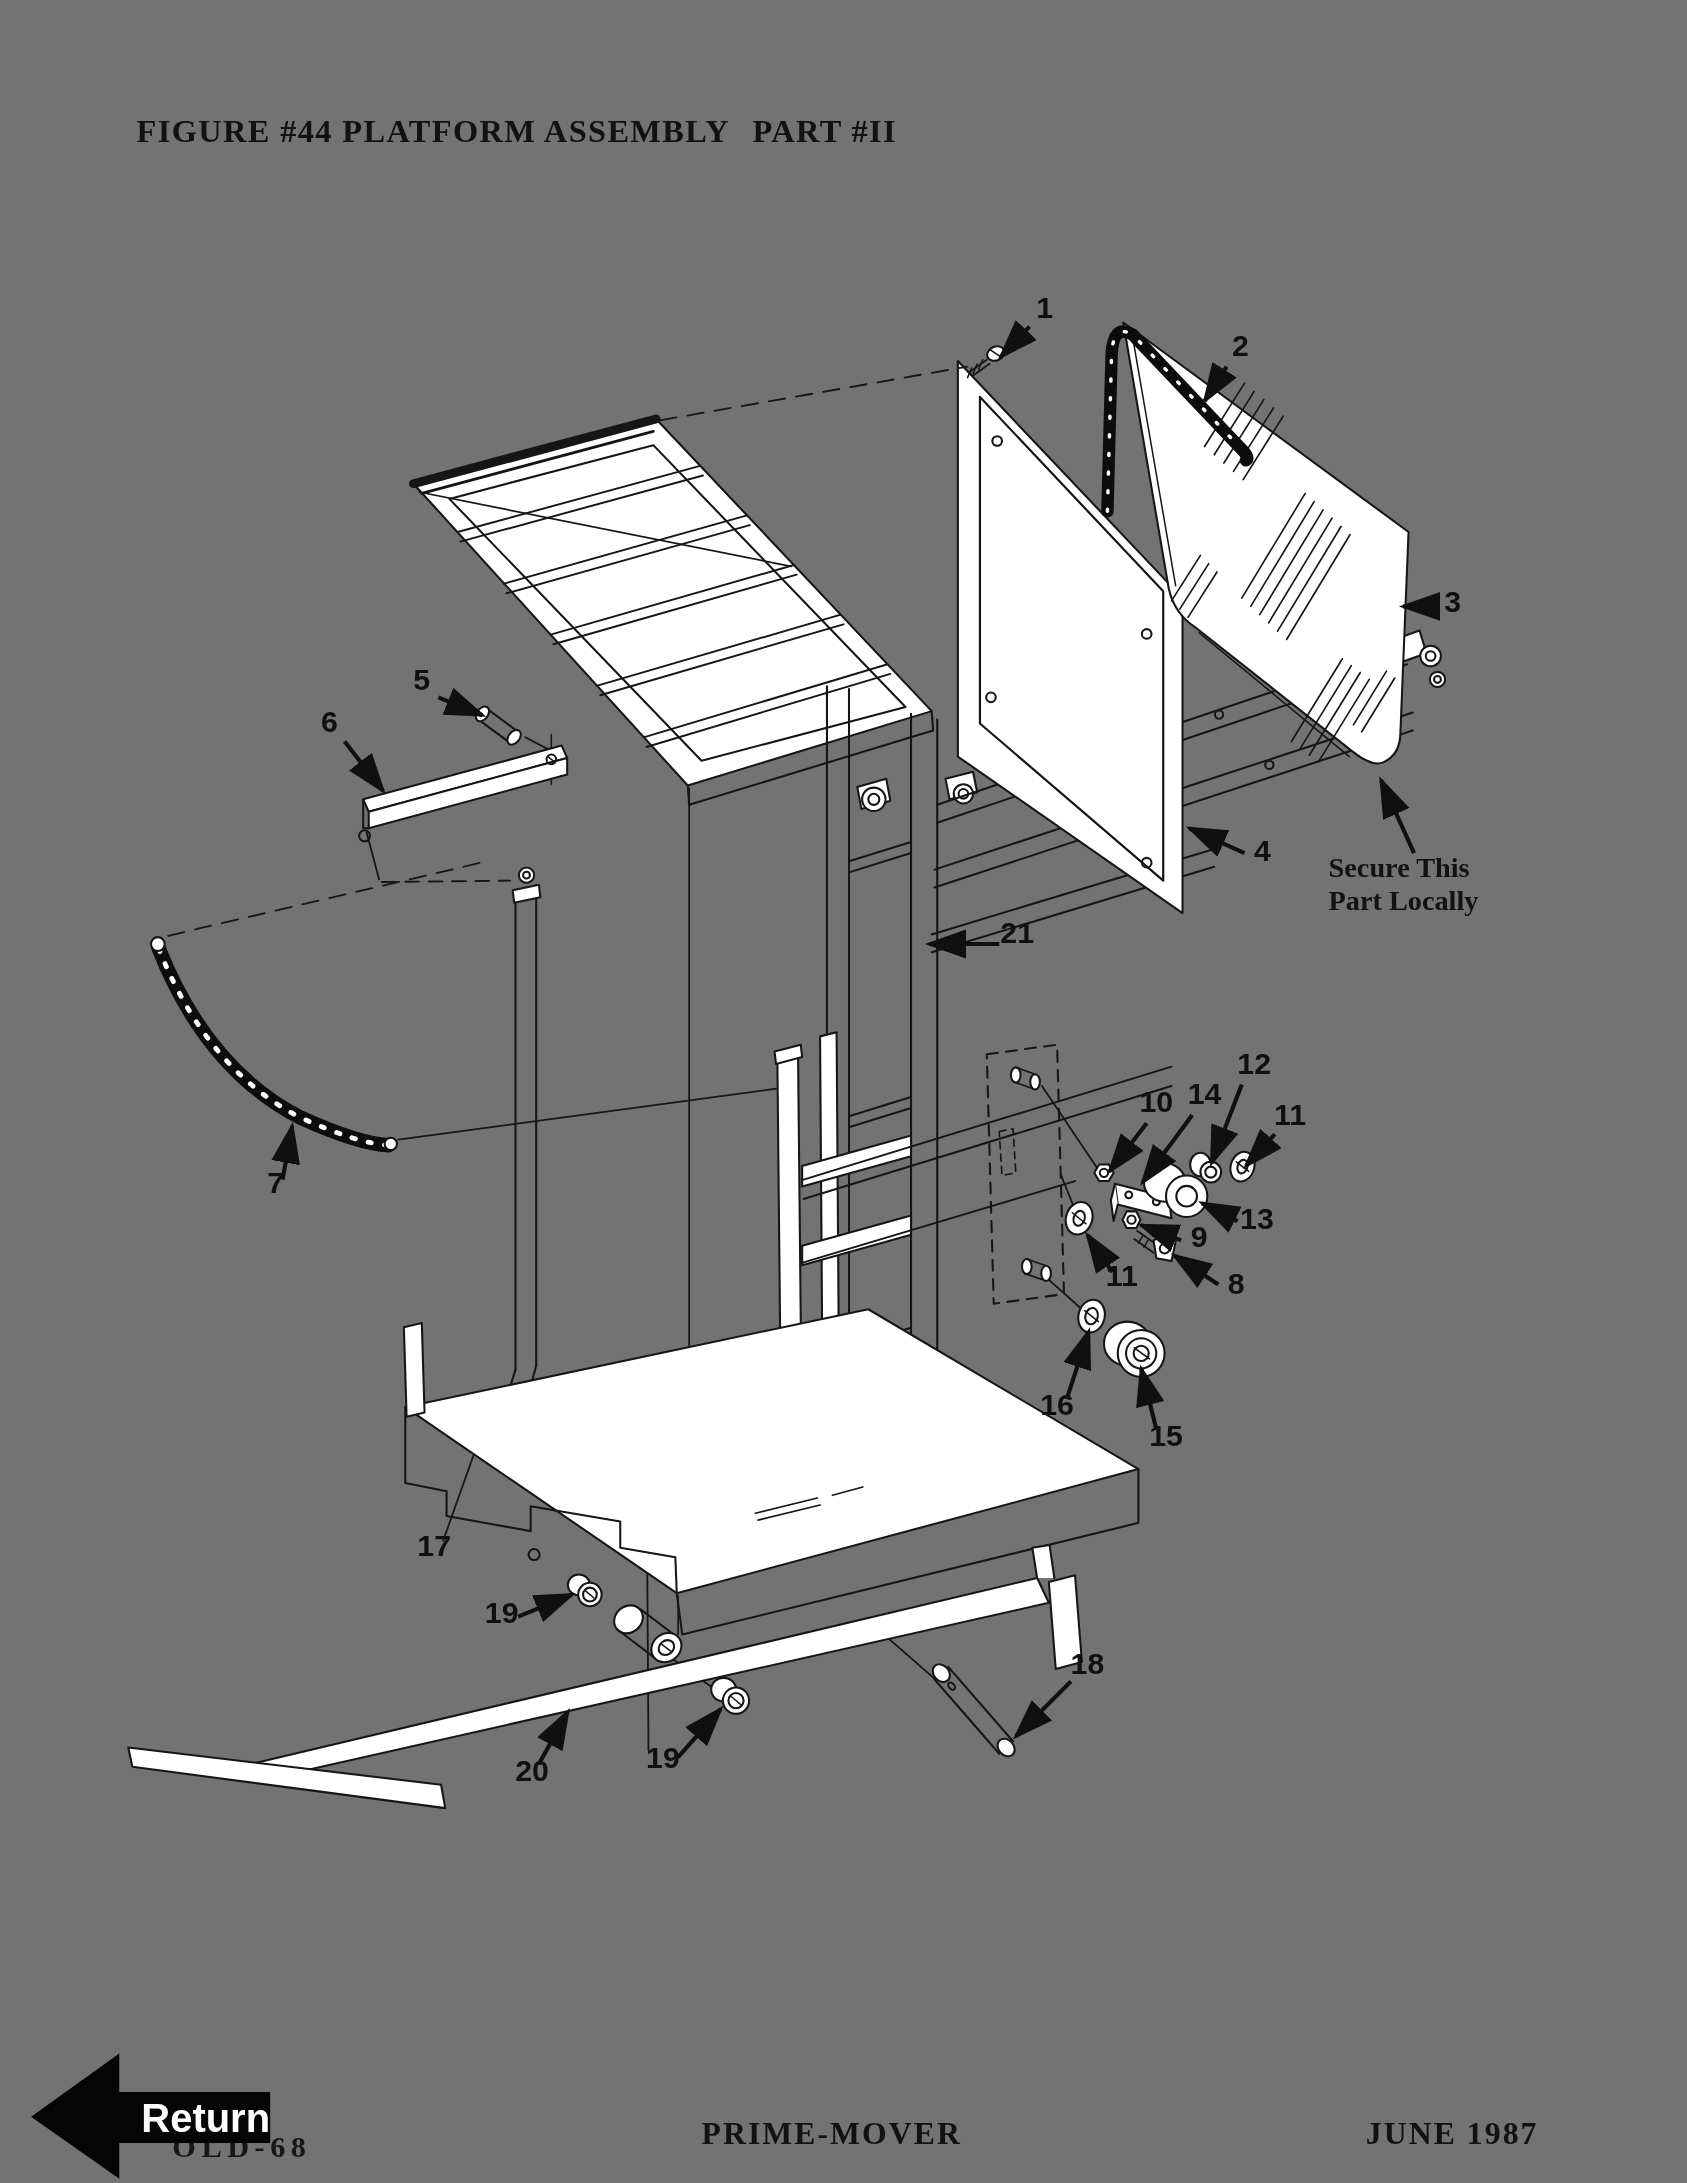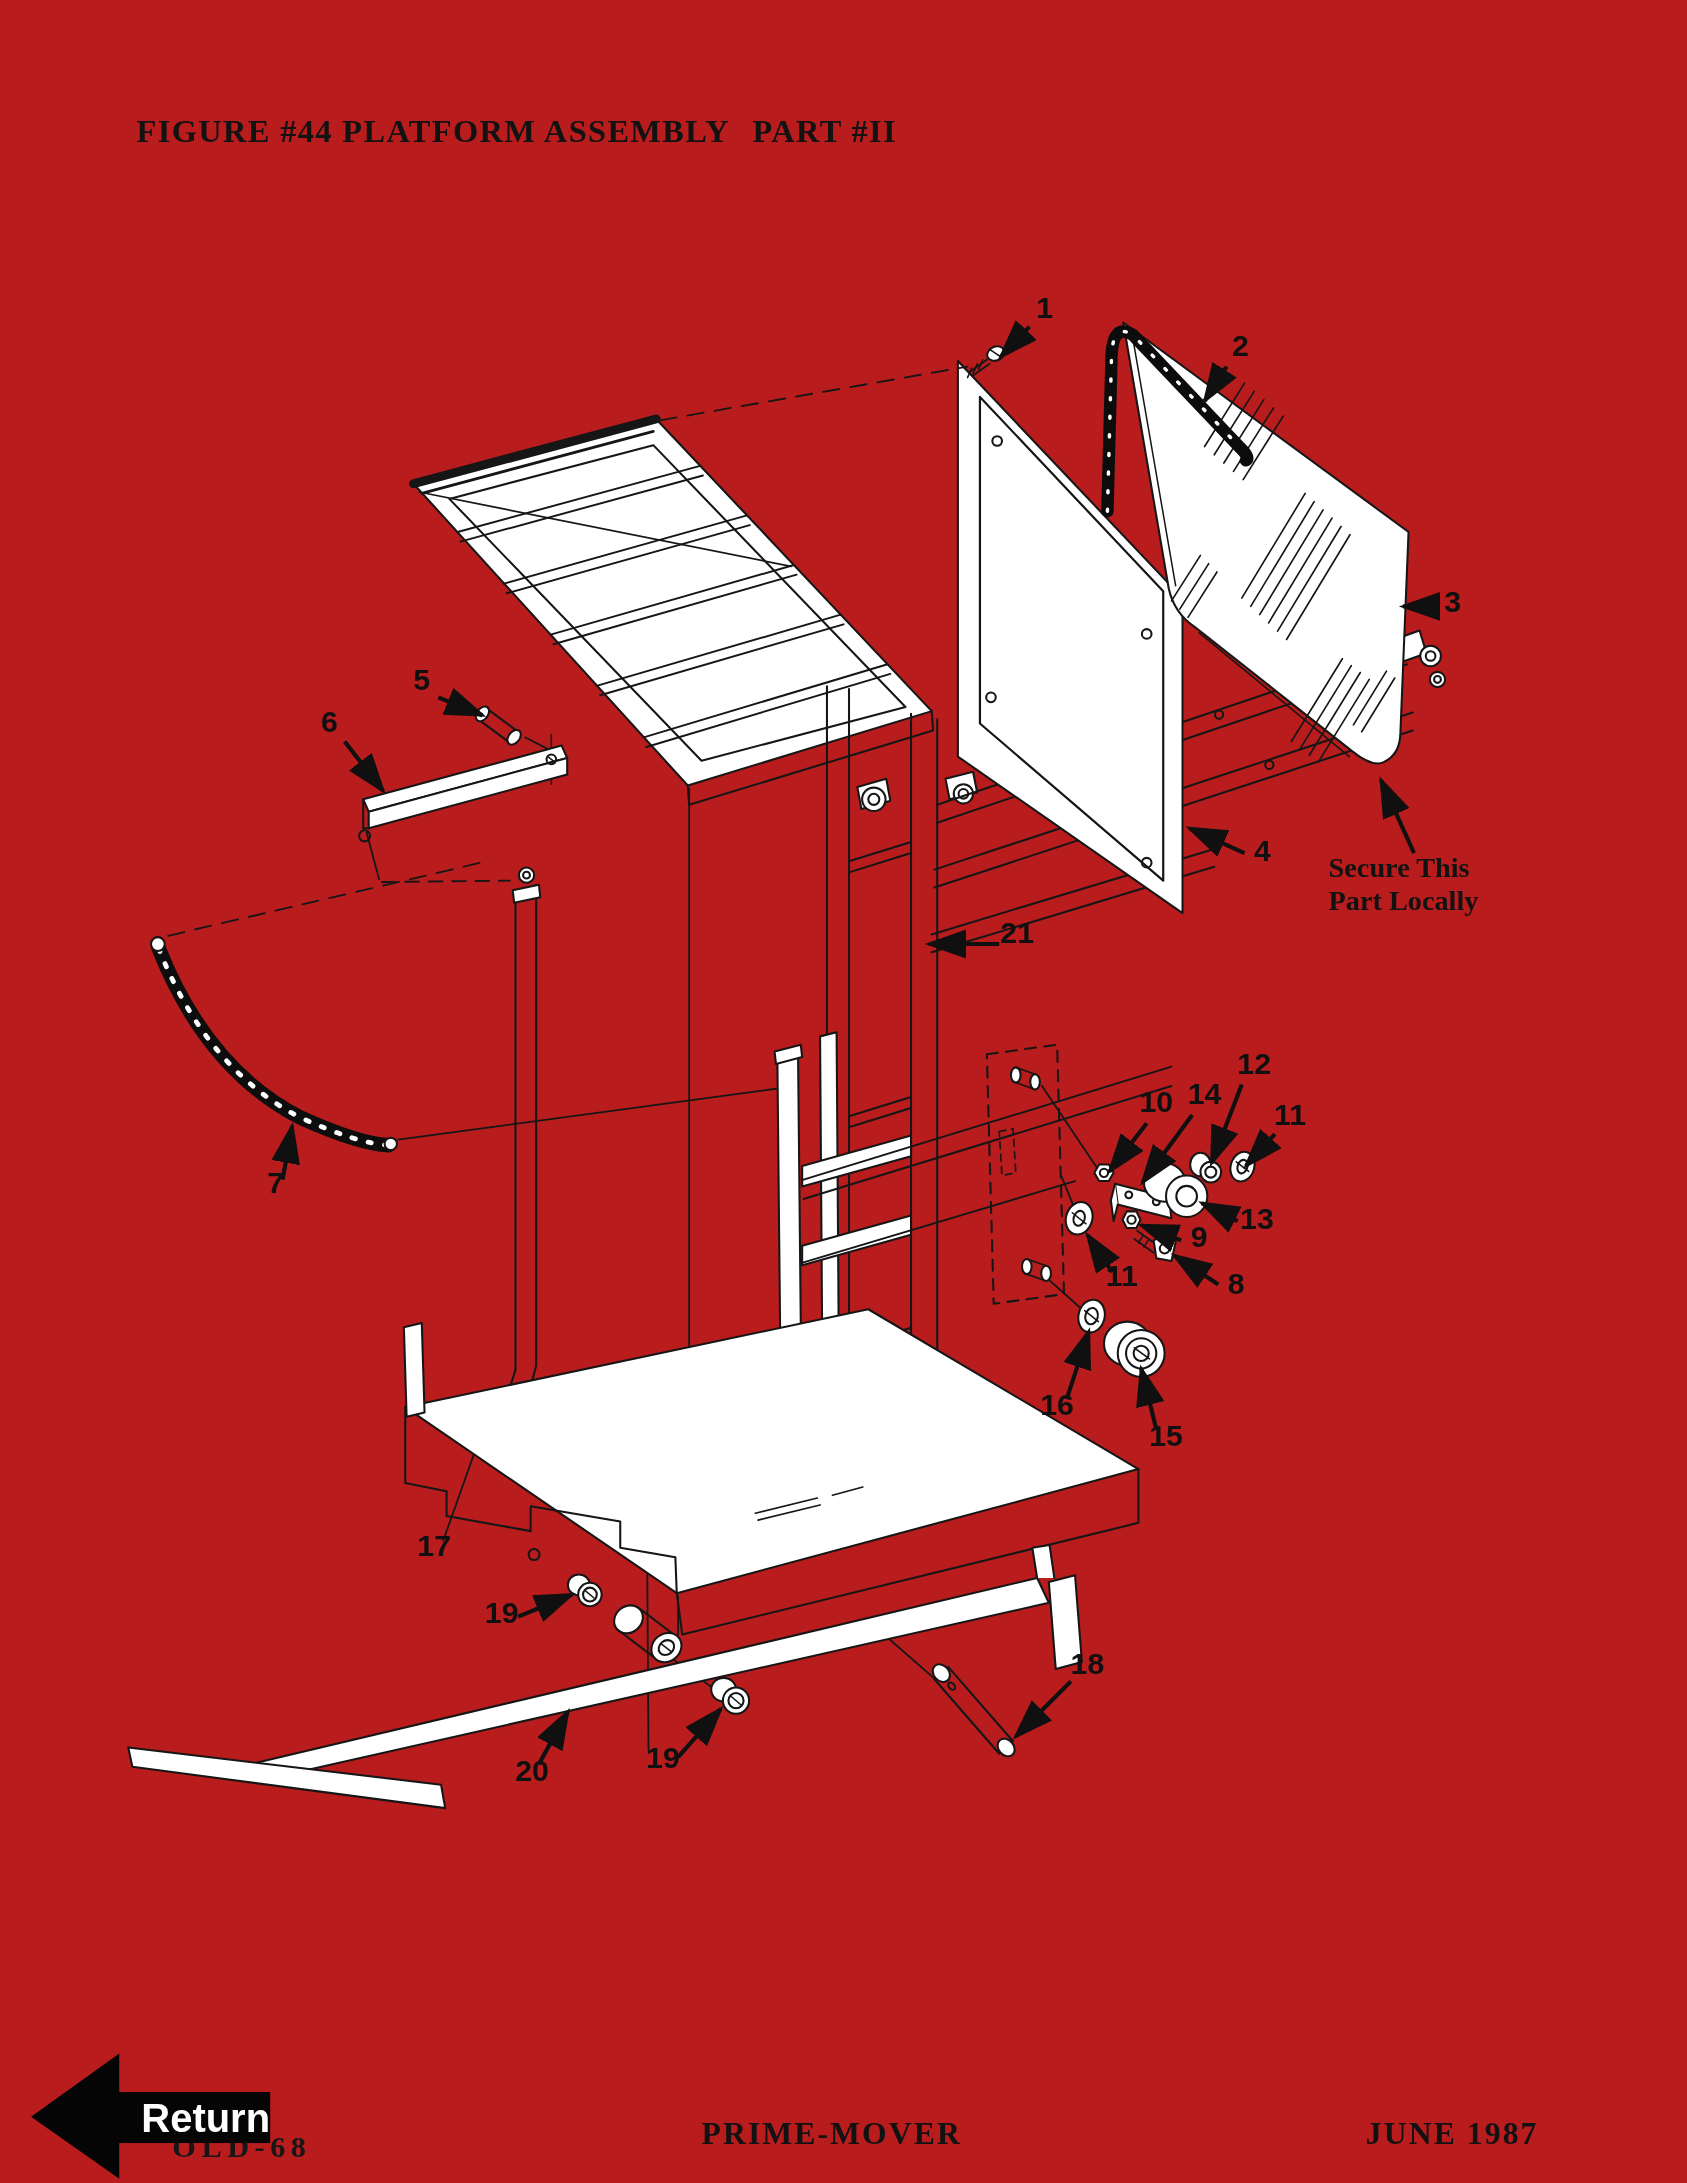--- a/index.html
+++ b/index.html
@@ -1,16 +1,16 @@
 <!DOCTYPE html>
 <html style="font-size:11px"><head>
 <meta charset="utf-8">
 <style>
   html,body{margin:0;padding:0;background:#e8e8e4;}
-  .page{position:relative;width:1687px;height:2183px;background:#b91c1c;overflow:hidden;
+  .page{position:relative;width:1687px;height:2183px;background:#737373;overflow:hidden;
         font-family:"Liberation Serif",serif;}
   svg{position:absolute;inset:0;}
   text{user-select:none;}
   .t-title{font:bold 47px "Liberation Serif",serif;letter-spacing:2px;fill:#121212;}
   .t-note{font:bold 41px "Liberation Serif",serif;fill:#121212;}
   .t-footer{font:bold 46px "Liberation Serif",serif;letter-spacing:3px;fill:#121212;}
   .t-callout{font:bold 44px "Liberation Sans",sans-serif;fill:#101010;}
   .t-return{font:bold 58px "Liberation Sans",sans-serif;fill:#ffffff;}
   .t-pagecode{font:bold 44px "Liberation Serif",serif;letter-spacing:8px;fill:#161616;}
 </style>

